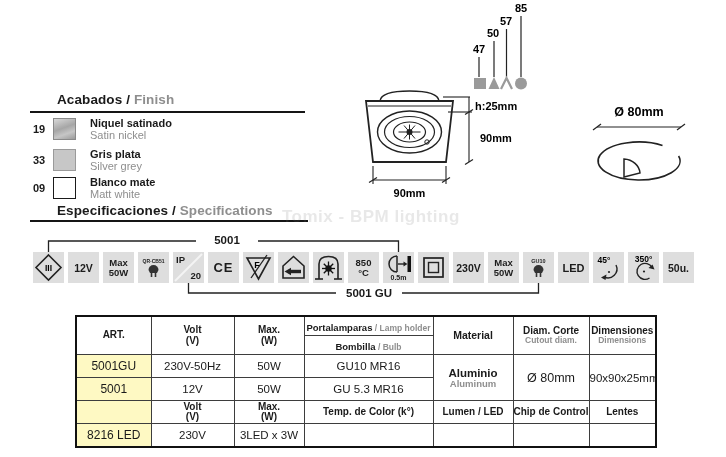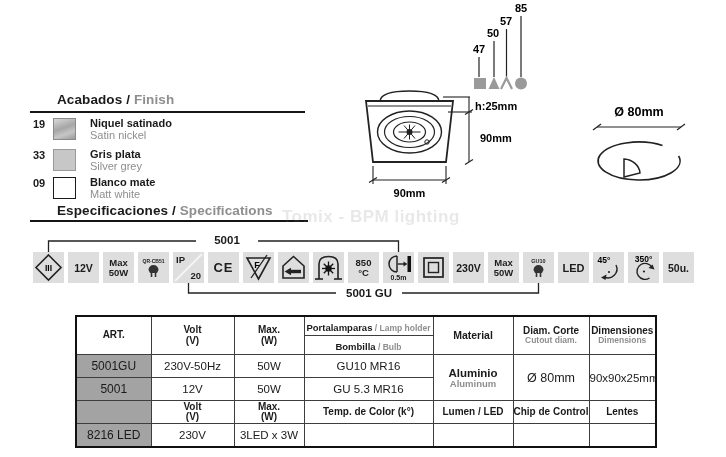--- a/index.html
+++ b/index.html
@@ -8,21 +8,21 @@
   .abs{position:absolute;}
   svg{display:block;}
   svg text{font-family:"Liberation Sans",sans-serif;}
 
   
   .sec-title{font-size:13.5px;font-weight:bold;letter-spacing:.1px;margin-left:27px;}
   .sec-title .en{color:#8e8e8e;}
   .rule{background:#151515;height:2px;}
 
   
-  .fin-row{display:flex;}
+  .fin-row{display:flex;align-items:center;}
   .fin-code{font-size:11px;font-weight:bold;width:17px;text-align:left;}
   .sw{width:23px;height:22px;margin-left:3px;box-sizing:border-box;}
   .sw-nickel{background:linear-gradient(160deg,#d9d9d9 0%,#a6a6a6 45%,#c6c6c6 70%,#9a9a9a 100%);border:1px solid #8a8a8a;}
   .sw-silver{background:#c7c7c7;border:1px solid #9a9a9a;}
   .sw-white{background:#fff;border:1.5px solid #1a1a1a;}
   .fin-txt{margin-left:14px;}
   .fin-es{font-size:11px;font-weight:bold;line-height:11.5px;}
   .fin-en{font-size:11px;color:#8e8e8e;line-height:11px;}
 
   
@@ -40,21 +40,21 @@
   .ic .ipr{position:absolute;bottom:2px;right:3px;font-size:9.5px;}
   .ic .ce{font-size:13px;letter-spacing:1px;}
   .bracket-label{font-size:11.5px;font-weight:bold;text-align:center;}
 
   
   .spec-table{border-collapse:collapse;table-layout:fixed;width:580px;border:2px solid #111;}
   .spec-table td{border:1px solid #3d3d3d;text-align:center;vertical-align:middle;padding:0;overflow:hidden;}
   .hd{font-weight:bold;font-size:10px;line-height:10.5px;}
   .hd9{font-weight:bold;font-size:9.5px;}
   .sub{color:#8e8e8e;font-size:8.5px;font-weight:bold;line-height:9.5px;}
-  .art-cell{background:#a3a3a3;font-size:12px;}
+  .art-cell{background:#fef9c3;font-size:12px;}
   .data{font-size:11.5px;}
 </style>
 </head>
 <body>
 
 <div class="frame">
 
   <svg class="abs" style="left:452px;top:0" width="90" height="92">
     <line x1="27" y1="57" x2="27" y2="77" stroke="#222" stroke-width="1.2"></line>
     <line x1="42" y1="41" x2="42" y2="77" stroke="#222" stroke-width="1.2"></line>

